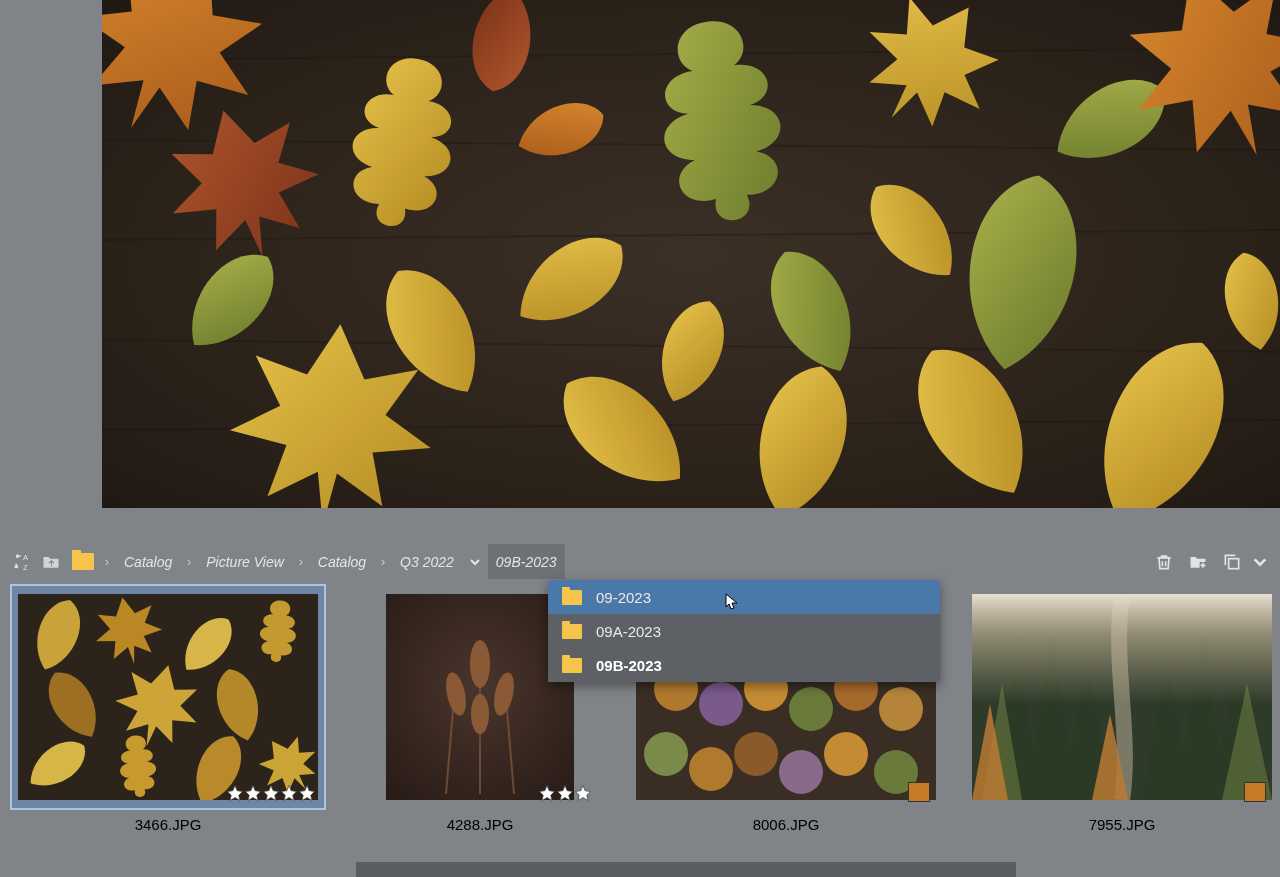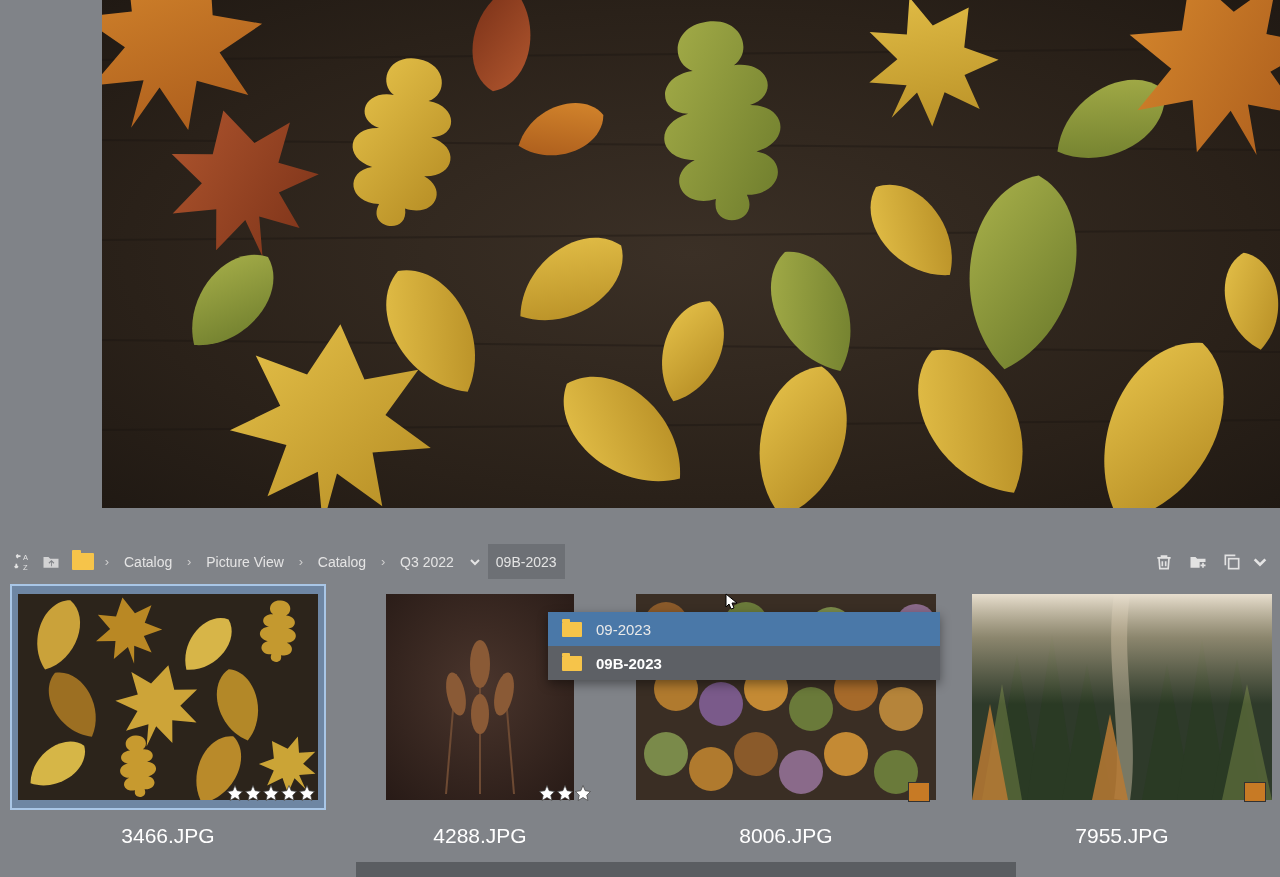--- a/index.html
+++ b/index.html
@@ -52,38 +52,39 @@
   .folder-root::before {
     content:""; position:absolute; left:0; top:-3px; width:9px; height:4px;
     background:#f6c44a; border-radius:1px 1px 0 0;
   }
   .crumb {
     display:flex; align-items:center; height:100%;
     padding:0 8px;
     color:#e4e4e4;
     cursor:pointer;
     white-space:nowrap;
+    font-style:italic;
   }
   .chev {
     display:flex; align-items:center; justify-content:center;
     width:14px; color:#cfcfcf; font-size:13px;
     cursor:pointer;
   }
   .chev.down { width:22px; }
   .crumb.current {
     background:#6d7075;
   }
   .spacer { flex:1; }
   .right-icons { display:flex; gap:6px; padding-right:2px;}
   .right-icons .tbicon { width:28px; }
 
   
   .dropdown {
     position:absolute;
-    left:548px; top:612px;
+    left:548px; top:580px;
     width:392px;
     background:#5d6065;
     box-shadow:0 4px 10px rgba(0,0,0,.4);
     z-index:50;
   }
   .dd-item {
     height:34px;
     display:flex; align-items:center;
     padding:0 14px;
     gap:14px;
@@ -147,21 +148,21 @@
     font-size:18px;
     letter-spacing:1px;
   }
   .star{width:18px;height:18px;}
   .colorlabel {
     position:absolute; bottom:6px; right:6px;
     width:22px;height:20px;
     background:#c77a25;
     border:1px solid #333;
   }
-  .caption { color:#ffffff; font-size:21px; margin-top:12px; }
+  .caption { color:#000000; font-size:15px; margin-top:4px; }
 
   
   .hscroll{
     position:absolute;
     left:356px; top:862px;
     width:660px; height:15px;
     background:#5a5d61;
   }
 
 </style>
@@ -292,20 +293,24 @@
         </svg>
     </div>
   </div>
 </div>
 
 <div class="dropdown">
   <div class="dd-item hover">
     <div class="dd-folder"></div>
     <span>09-2023</span>
   </div>
+  <div class="dd-item">
+    <div class="dd-folder"></div>
+    <span>09A-2023</span>
+  </div>
   <div class="dd-item bold">
     <div class="dd-folder"></div>
     <span>09B-2023</span>
   </div>
 </div>
 
 <svg class="cursor-arrow" viewBox="0 0 14 18">
   <path d="M1 1l0 13 3-3 2 5 3-1-2-5 5 0z" fill="#fff" stroke="#000" stroke-width="1"></path>
 </svg>
 

